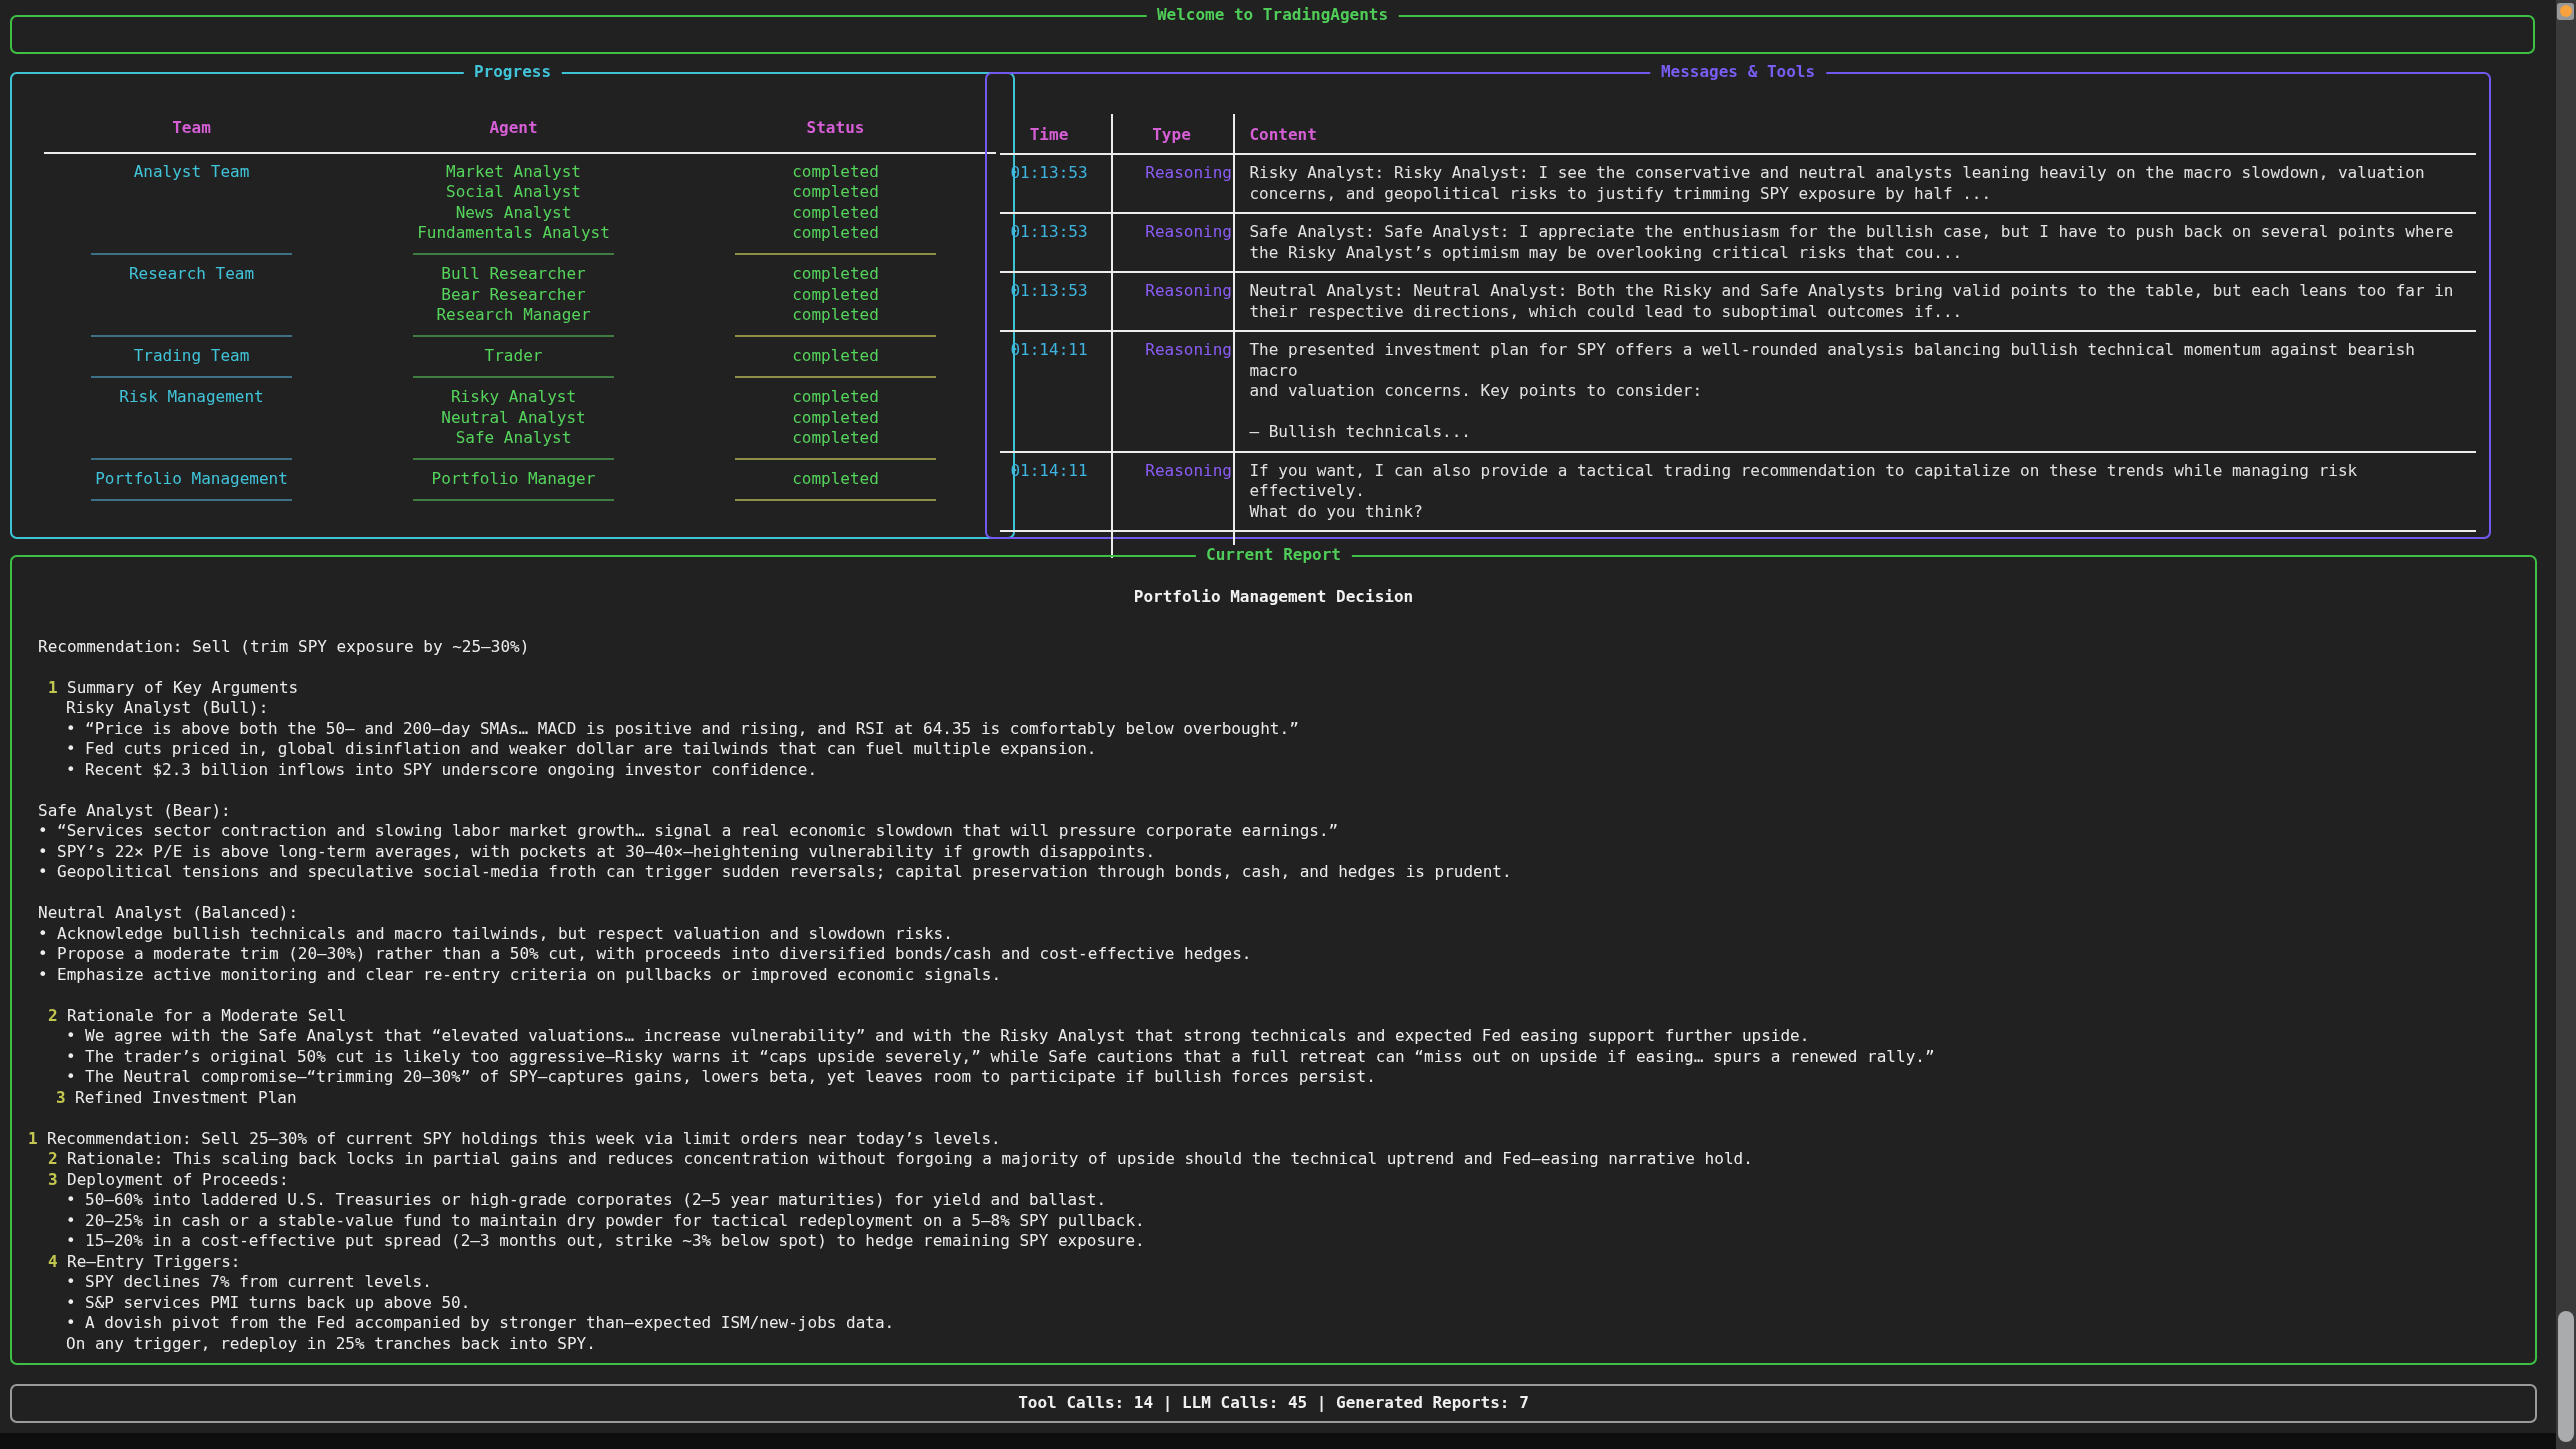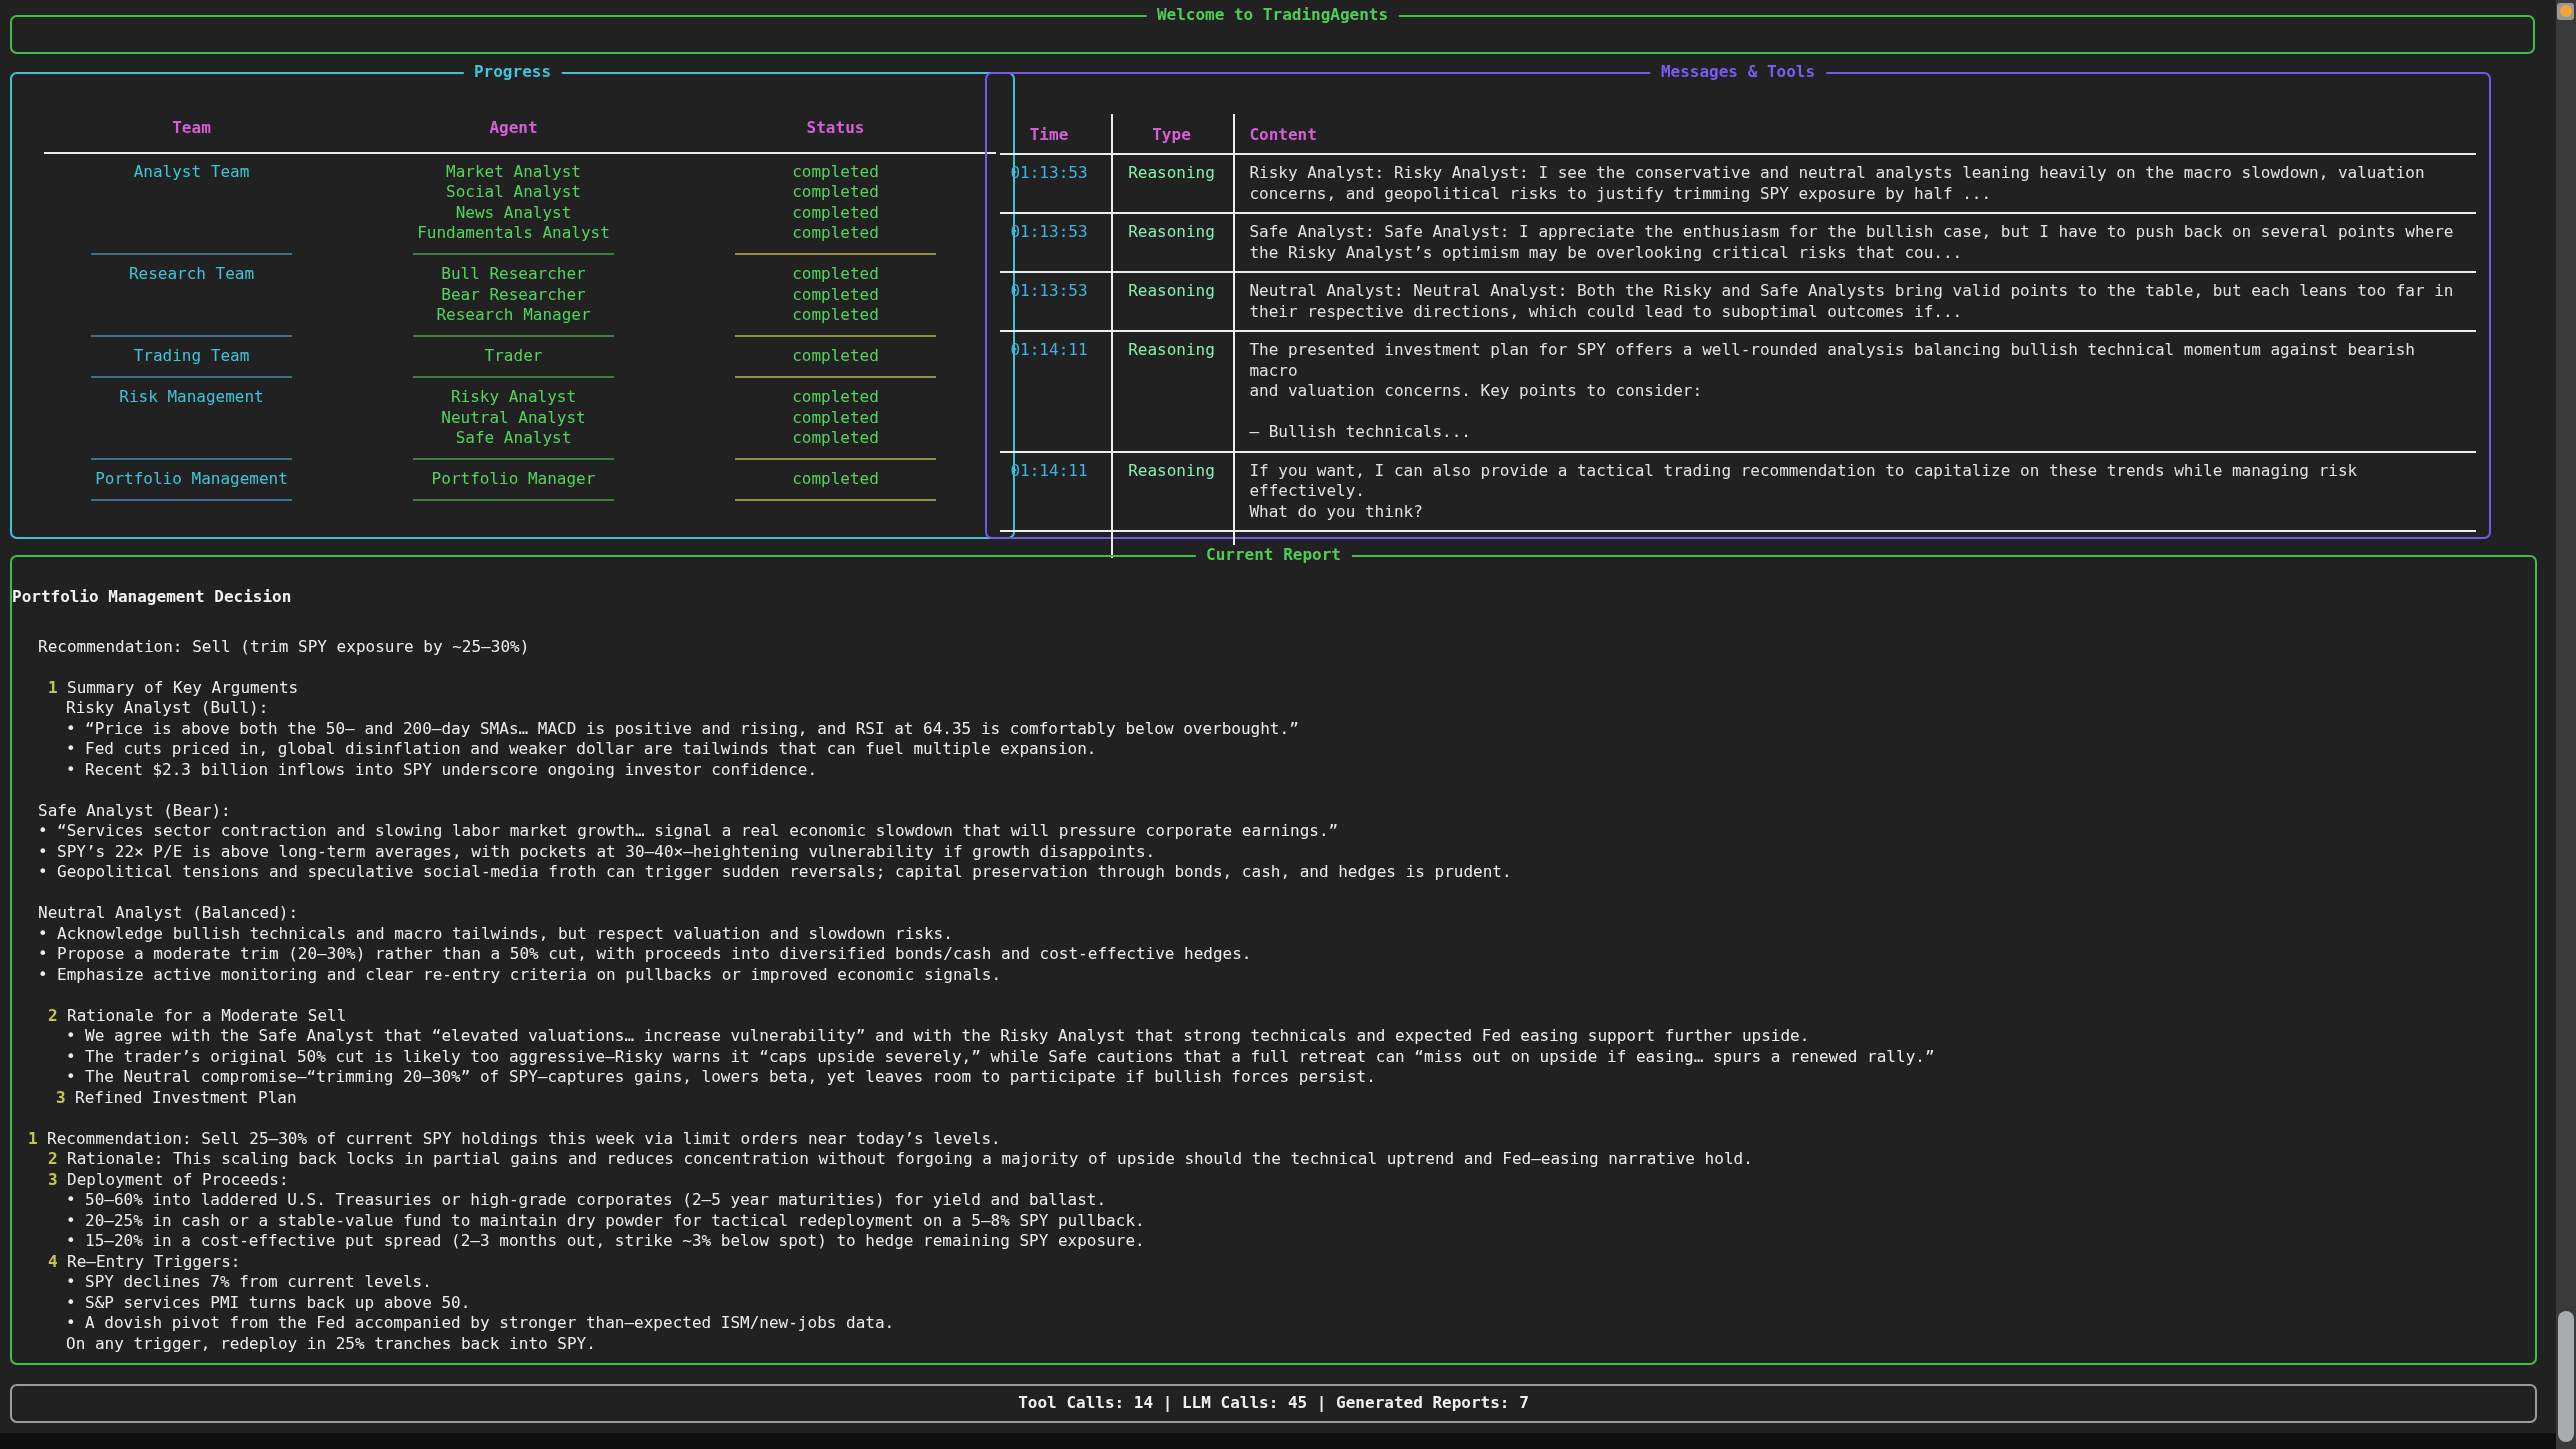--- a/index.html
+++ b/index.html
@@ -45,26 +45,26 @@
   .m-table { position:relative; margin-top:40px; padding-bottom:25.5px; }
   .m-vline { position:absolute; top:0; bottom:0; width:2px; background:#ececec; }
   .v1 { left:124px; } .v2 { left:246px; }
   .m-head { display:grid; grid-template-columns:124px 121px 1fr; font-weight:bold;
             color:#d65fd6; padding-top:10.7px; margin-bottom:8px; }
   .m-head .hc { text-align:center; }
   .m-head .hl { padding-left:17.4px; }
   .m-rule { height:2px; background:#ececec; margin:0 13.4px; }
   .m-row  { display:grid; grid-template-columns:124px 121px 1fr; padding:8px 0; }
   .m-time { text-align:center; color:#3eb5e0; }
-  .m-type { text-align:center; color:#86efac; }
+  .m-type { text-align:right; color:#8b5cf6; }
   .m-content { padding-left:17.4px; padding-right:23px; color:#e2e2e2; }
   .m-line { min-height:20.5px; white-space:pre-wrap; }
 
   
-  .r-heading { font-weight:bold; color:#f2f2f2;
+  .r-heading { text-align:center; font-weight:bold; color:#f2f2f2;
                margin-top:30px; margin-bottom:29px; }
   .r-line { white-space:pre-wrap; color:#ededed; padding-right:27px; }
   .r-line.blank { height:20.5px; }
   .num { color:#c3c750; font-weight:bold; margin-right:9.4px; }
   .blt { color:#ededed; margin-right:9.4px; }
 
   .footer-text { font-weight:bold; color:#f0f0f0; }
 
   
   .scroll-track { position:absolute; left:2556px; top:0; width:20px; height:1449px; background:#3a3a3a; }

